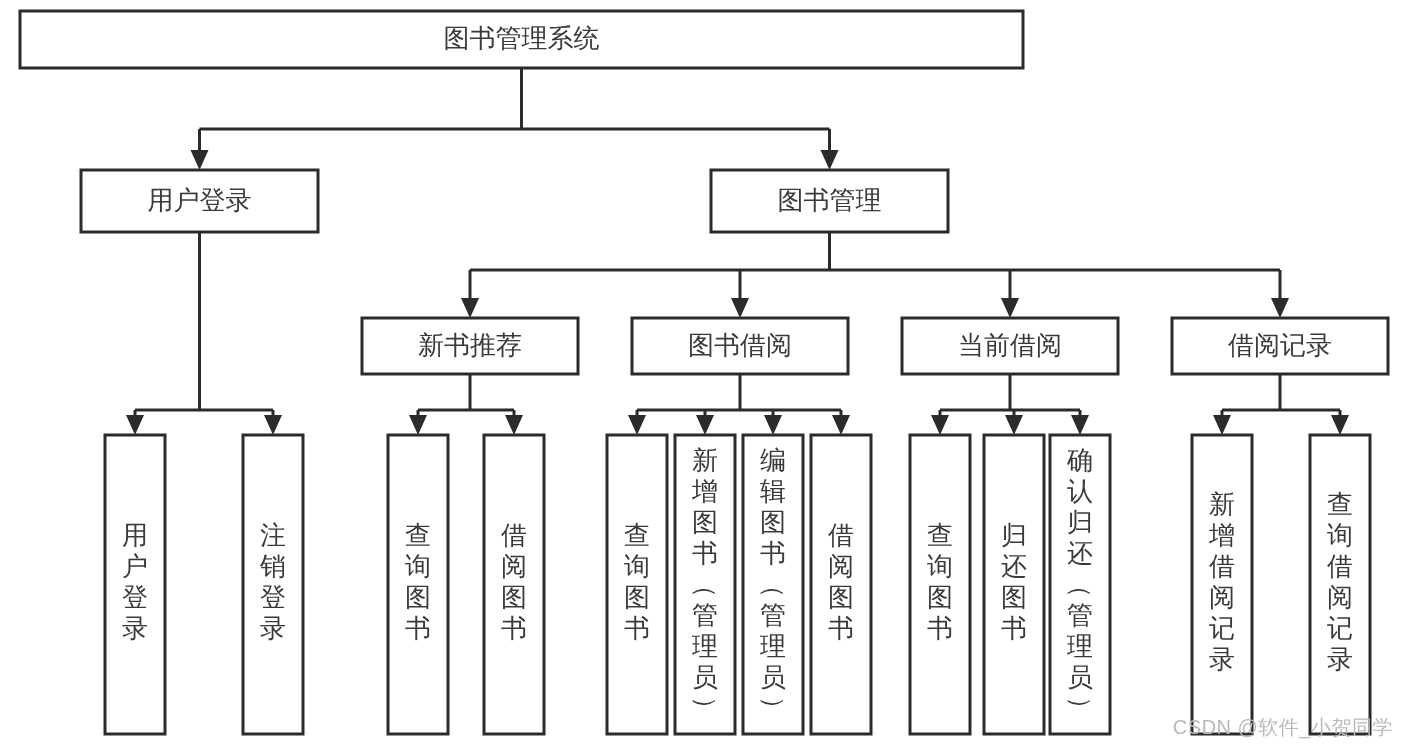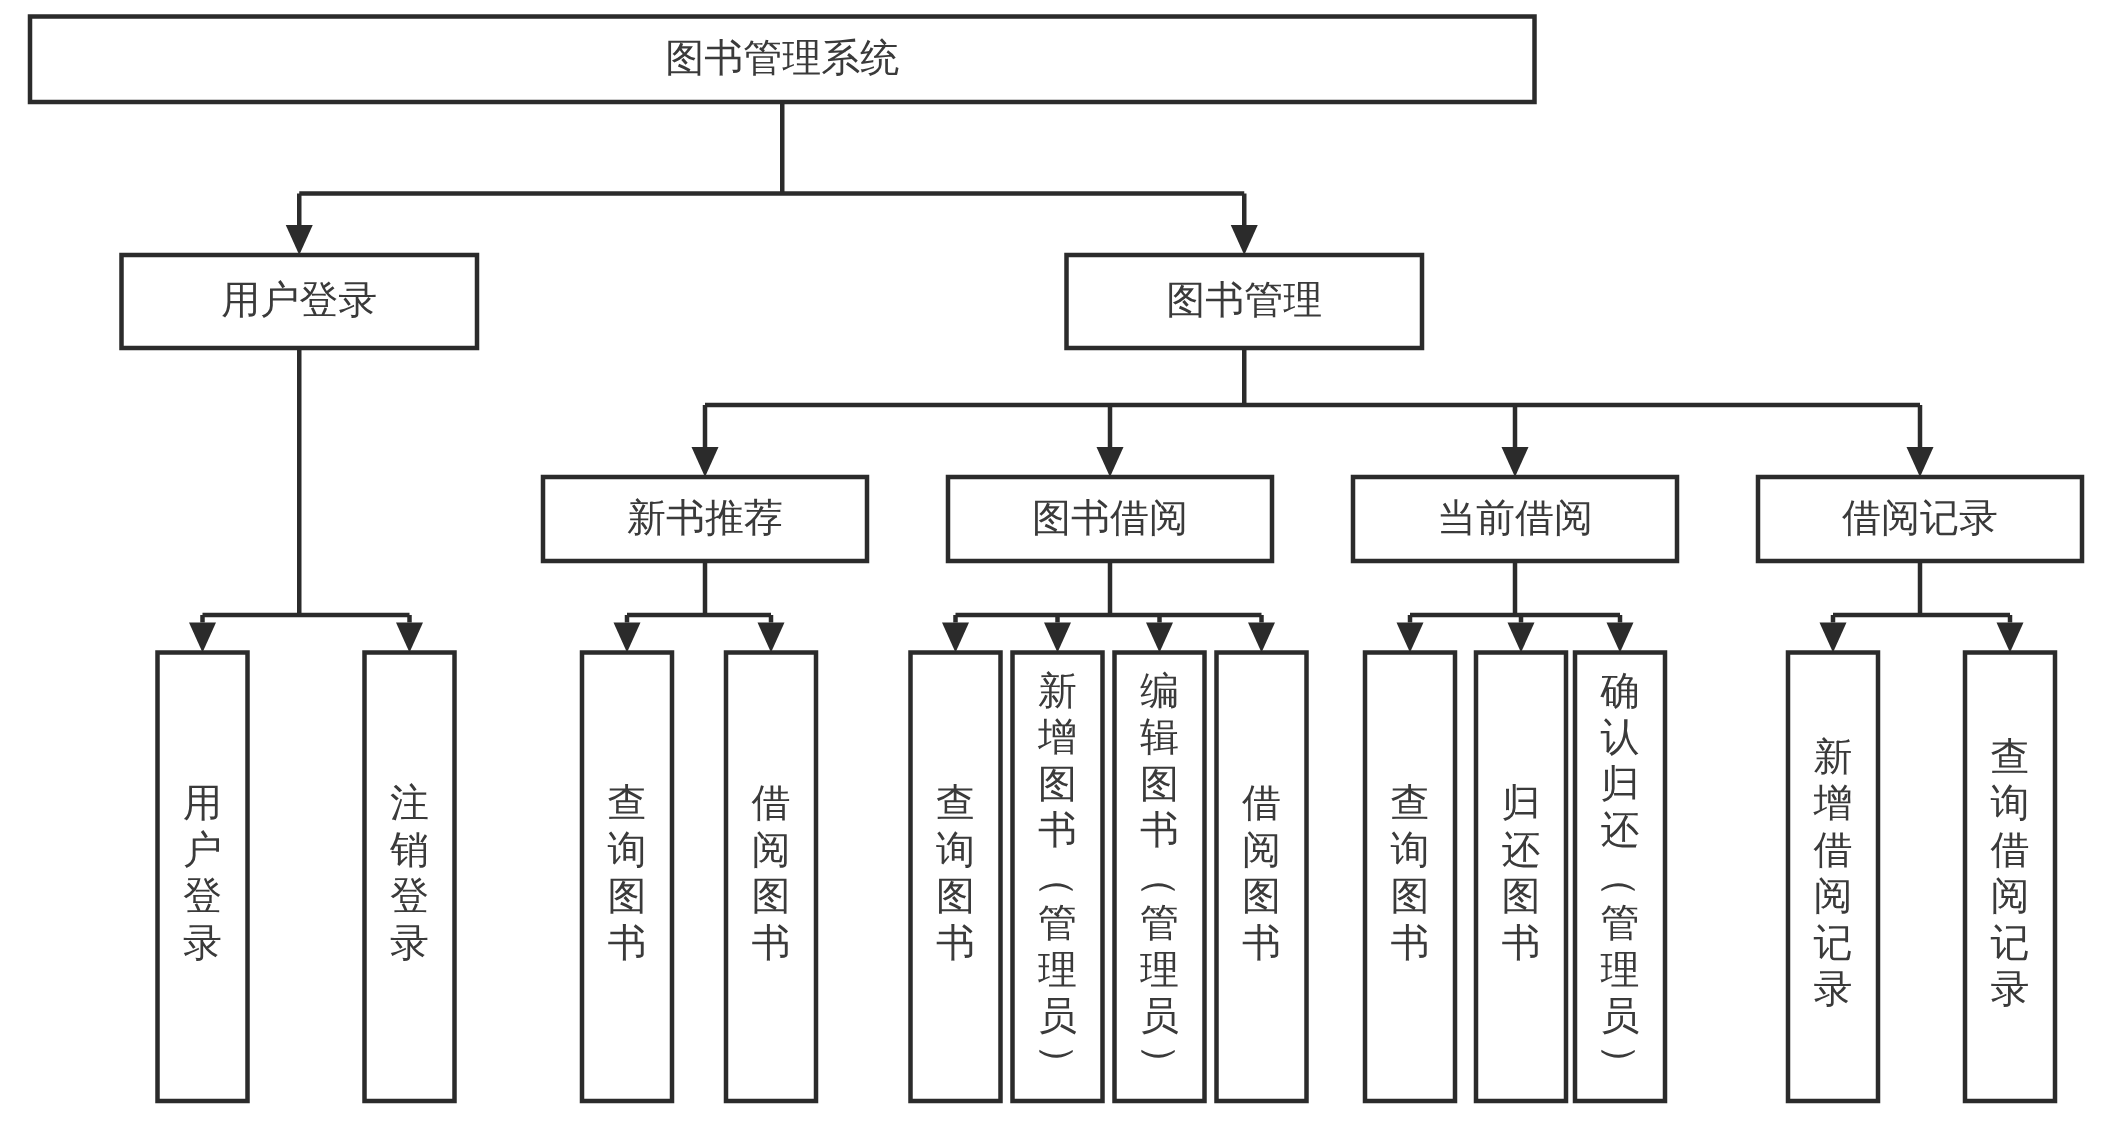--- a/index.html
+++ b/index.html
@@ -258,13 +258,14 @@
           <rect x="1310" y="435" width="60" height="299" class="node-box"></rect>
           <text x="1340" y="513" class="node-label-vertical">查</text>
           <text x="1340" y="544" class="node-label-vertical">询</text>
           <text x="1340" y="575" class="node-label-vertical">借</text>
           <text x="1340" y="606" class="node-label-vertical">阅</text>
           <text x="1340" y="637" class="node-label-vertical">记</text>
           <text x="1340" y="668" class="node-label-vertical">录</text>
         </g>
       </g>
   </svg>
+  <div class="watermark">CSDN @软件_小贺同学</div>
 </div>
 
 </body></html>

